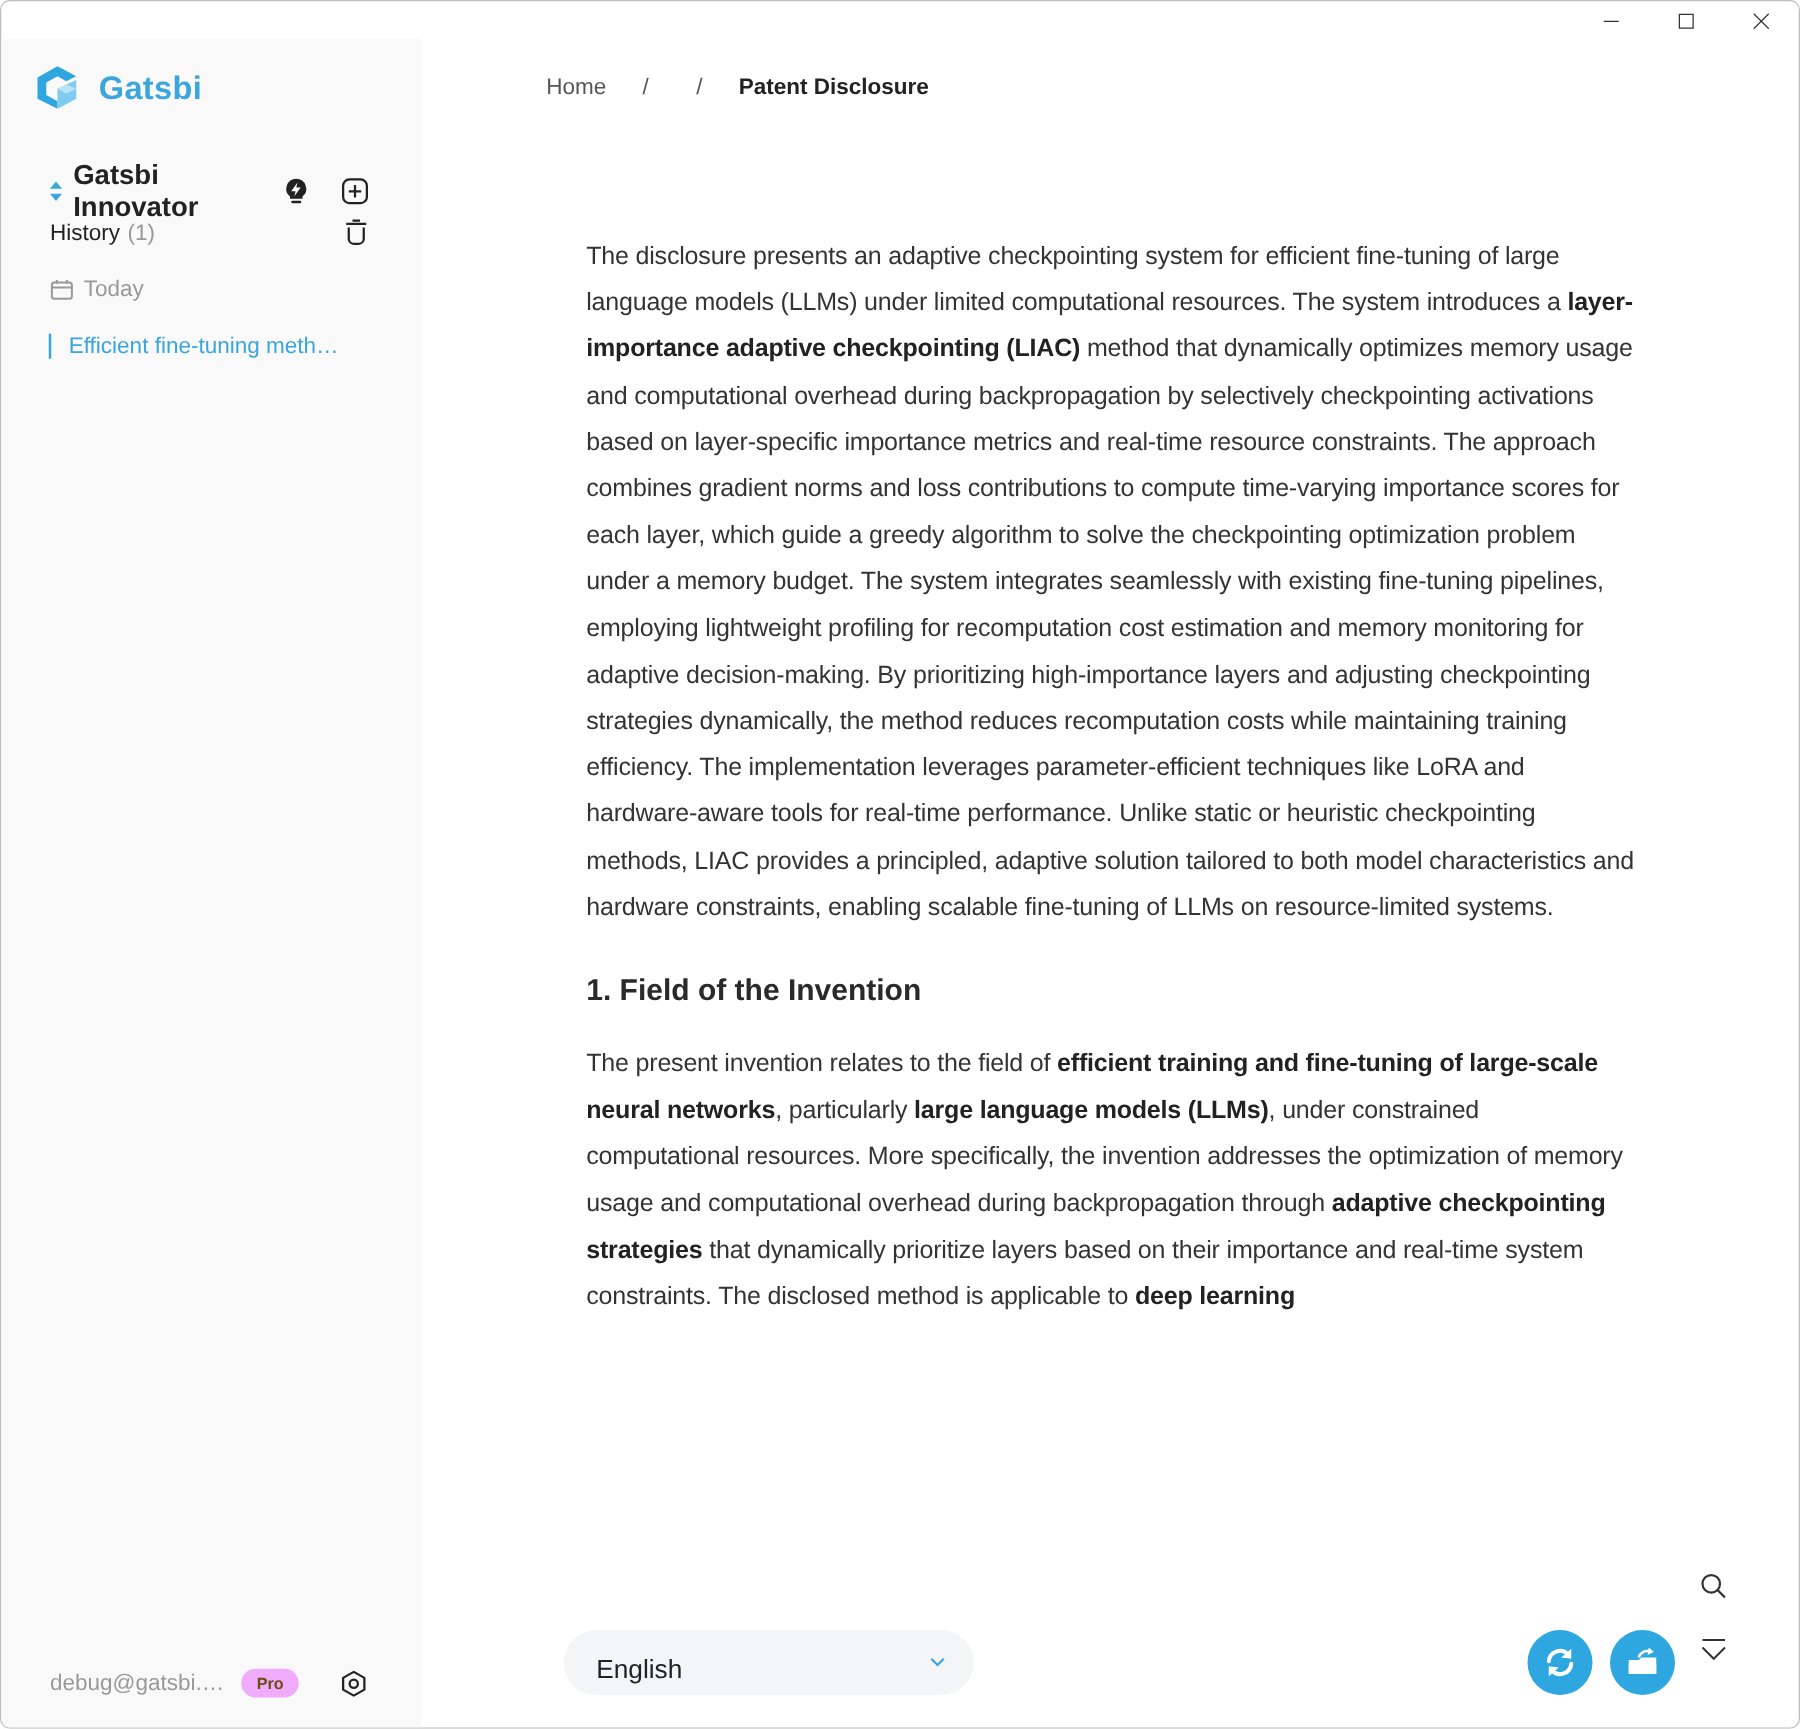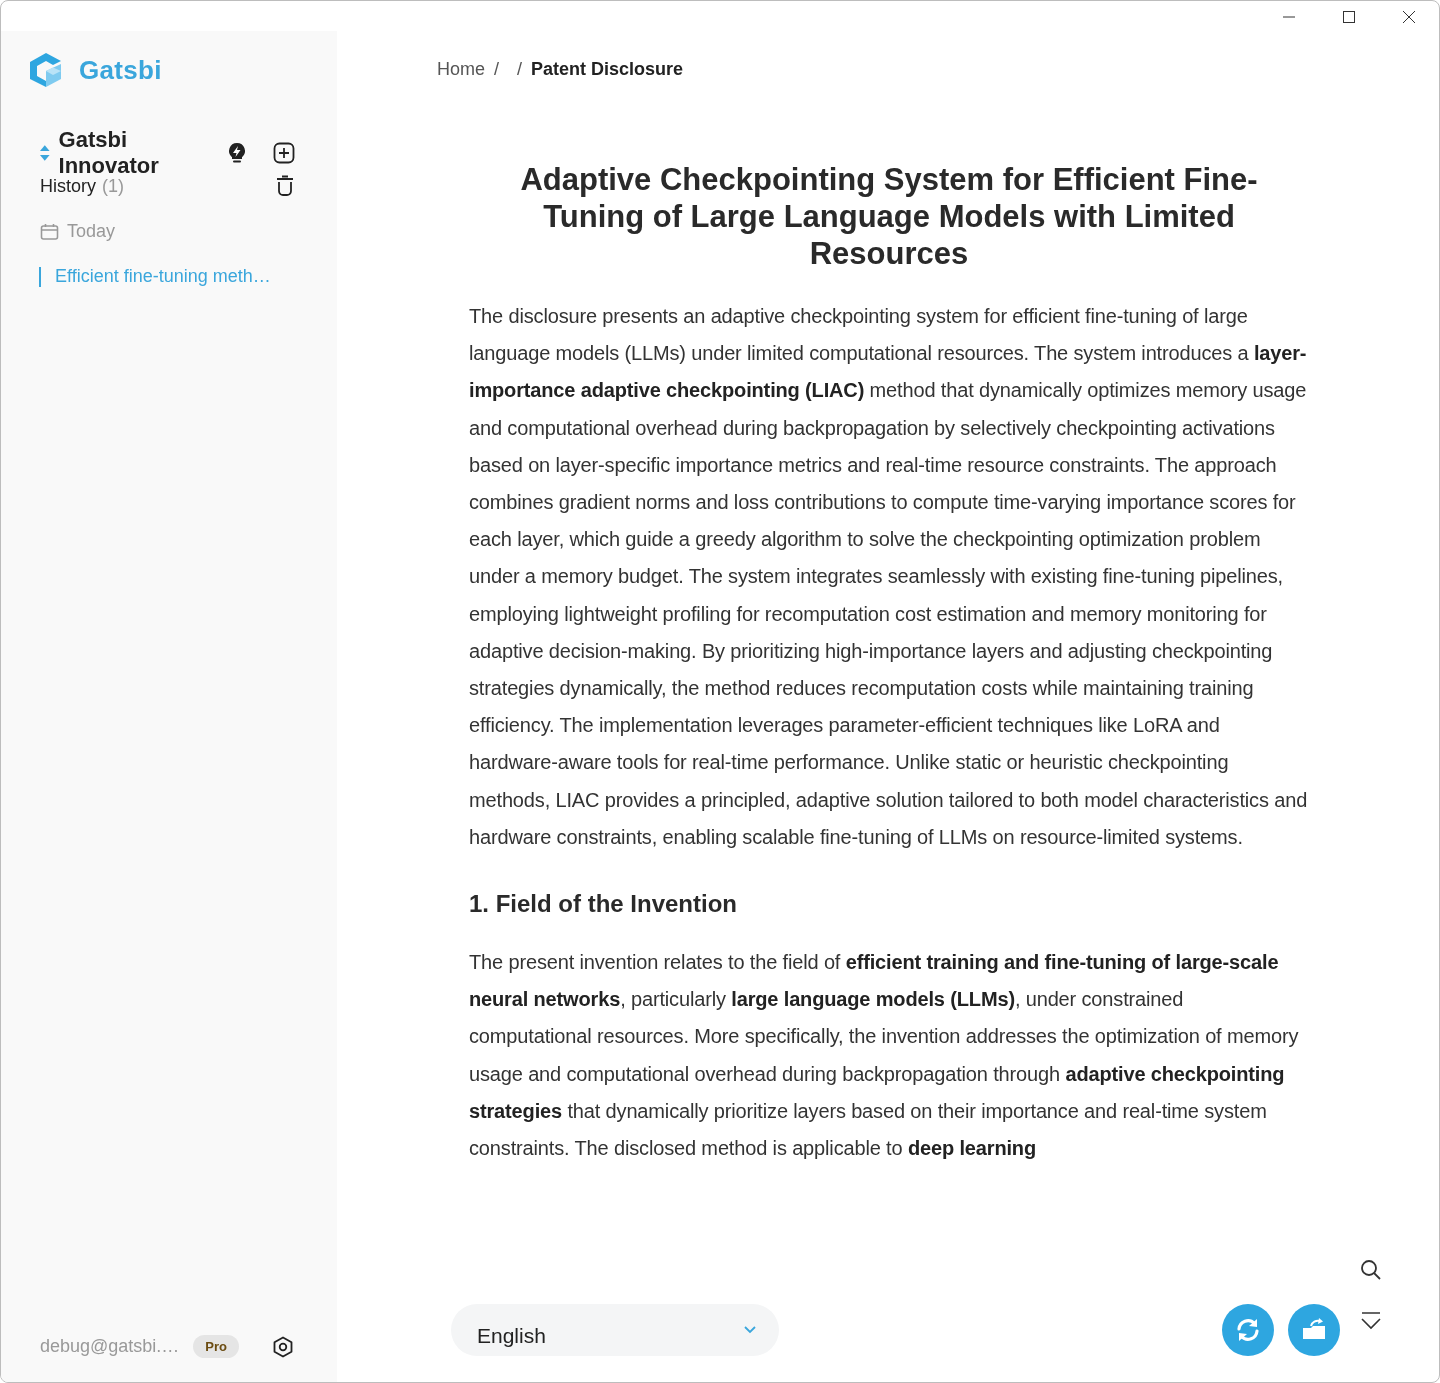--- a/index.html
+++ b/index.html
@@ -27,25 +27,25 @@
     .hist-row .icon-btn { margin-left: auto; }
 
     .date-group { position: absolute; left: 39px; top: 190px; display: flex; align-items: center; gap: 8px; font-size: 18px; color: #999; }
 
     .hist-item { position: absolute; left: 38px; top: 235px; width: 256px; display: flex; align-items: center; cursor: pointer; }
     .hist-item .bar { width: 2px; height: 20px; background: #3aa6dc; margin-right: 14px; }
     .hist-item .txt { font-size: 18px; color: #3aa6dc; white-space: nowrap; }
 
     .user-row { position: absolute; left: 39px; bottom: 24px; width: 256px; display: flex; align-items: center; }
     .user-email { font-size: 18px; color: #999; white-space: nowrap; }
-    .pro-badge { margin-left: 14px; background: #e5e5e5; color: #6b4c12; font-size: 13px; font-weight: bold; padding: 4px 12px; border-radius: 12px; }
+    .pro-badge { margin-left: 14px; background: #f0abfc; color: #6b4c12; font-size: 13px; font-weight: bold; padding: 4px 12px; border-radius: 12px; }
     .user-row .icon-btn { margin-left: auto; margin-right: 2px; }
 
     .main { position: absolute; left: 336px; top: 0; right: 0; bottom: 0; }
-    .breadcrumb { position: absolute; left: 100px; top: 58px; display: flex; align-items: center; font-size: 18px; color: #555; white-space: nowrap; }
+    .breadcrumb { position: absolute; left: 100px; top: 58px; display: flex; align-items: center; font-size: 18px; color: #555; white-space: nowrap; gap: 20px; }
     .crumb { cursor: pointer; }
     .sep { margin: 0 9px; color: #555; }
     .crumb.current { color: #222; font-weight: bold; cursor: default; }
 
     .doc { position: absolute; left: 132px; top: 160px; width: 840px; height: 1120px; overflow: hidden; }
     .doc-title { text-align: center; font-size: 31px; font-weight: bold; color: #2a2a2a; line-height: 37px; padding: 0 30px; }
     .section-h { font-size: 24px; font-weight: bold; color: #2a2a2a; margin-top: 30px; }
     .para { font-size: 20px; line-height: 37.2px; color: #333; margin-top: 26px; letter-spacing: -0.15px; }
     .para b { color: #222; }
 
@@ -159,21 +159,20 @@
 
   <main class="main">
     <nav class="breadcrumb">
       <span class="crumb">Home</span>
       <span class="sep">/</span>
       <span class="sep">/</span>
       <span class="crumb current">Patent Disclosure</span>
     </nav>
 
     <article class="doc">
-      <h1 class="doc-title">Adaptive Checkpointing System for Efficient Fine-Tuning of Large Language Models with Limited Resources</h1>
 
       <p class="para">The disclosure presents an adaptive checkpointing system for efficient fine-tuning of large language models (LLMs) under limited computational resources. The system introduces a <b>layer-importance adaptive checkpointing (LIAC)</b> method that dynamically optimizes memory usage and computational overhead during backpropagation by selectively checkpointing activations based on layer-specific importance metrics and real-time resource constraints. The approach combines gradient norms and loss contributions to compute time-varying importance scores for each layer, which guide a greedy algorithm to solve the checkpointing optimization problem under a memory budget. The system integrates seamlessly with existing fine-tuning pipelines, employing lightweight profiling for recomputation cost estimation and memory monitoring for adaptive decision-making. By prioritizing high-importance layers and adjusting checkpointing strategies dynamically, the method reduces recomputation costs while maintaining training efficiency. The implementation leverages parameter-efficient techniques like LoRA and hardware-aware tools for real-time performance. Unlike static or heuristic checkpointing methods, LIAC provides a principled, adaptive solution tailored to both model characteristics and hardware constraints, enabling scalable fine-tuning of LLMs on resource-limited systems.</p>
 
       <h2 class="section-h" style="margin-top:34px">1. Field of the Invention</h2>
       <p class="para">The present invention relates to the field of <b>efficient training and fine-tuning of large-scale neural networks</b>, particularly <b>large language models (LLMs)</b>, under constrained computational resources. More specifically, the invention addresses the optimization of memory usage and computational overhead during backpropagation through <b>adaptive checkpointing strategies</b> that dynamically prioritize layers based on their importance and real-time system constraints. The disclosed method is applicable to <b>deep learning</b></p>
     </article>
 
     <div class="bottom-bar">
       <span class="lang-val">English</span>
       <svg class="lang-chev" width="14" height="10" viewBox="0 0 14 10">

